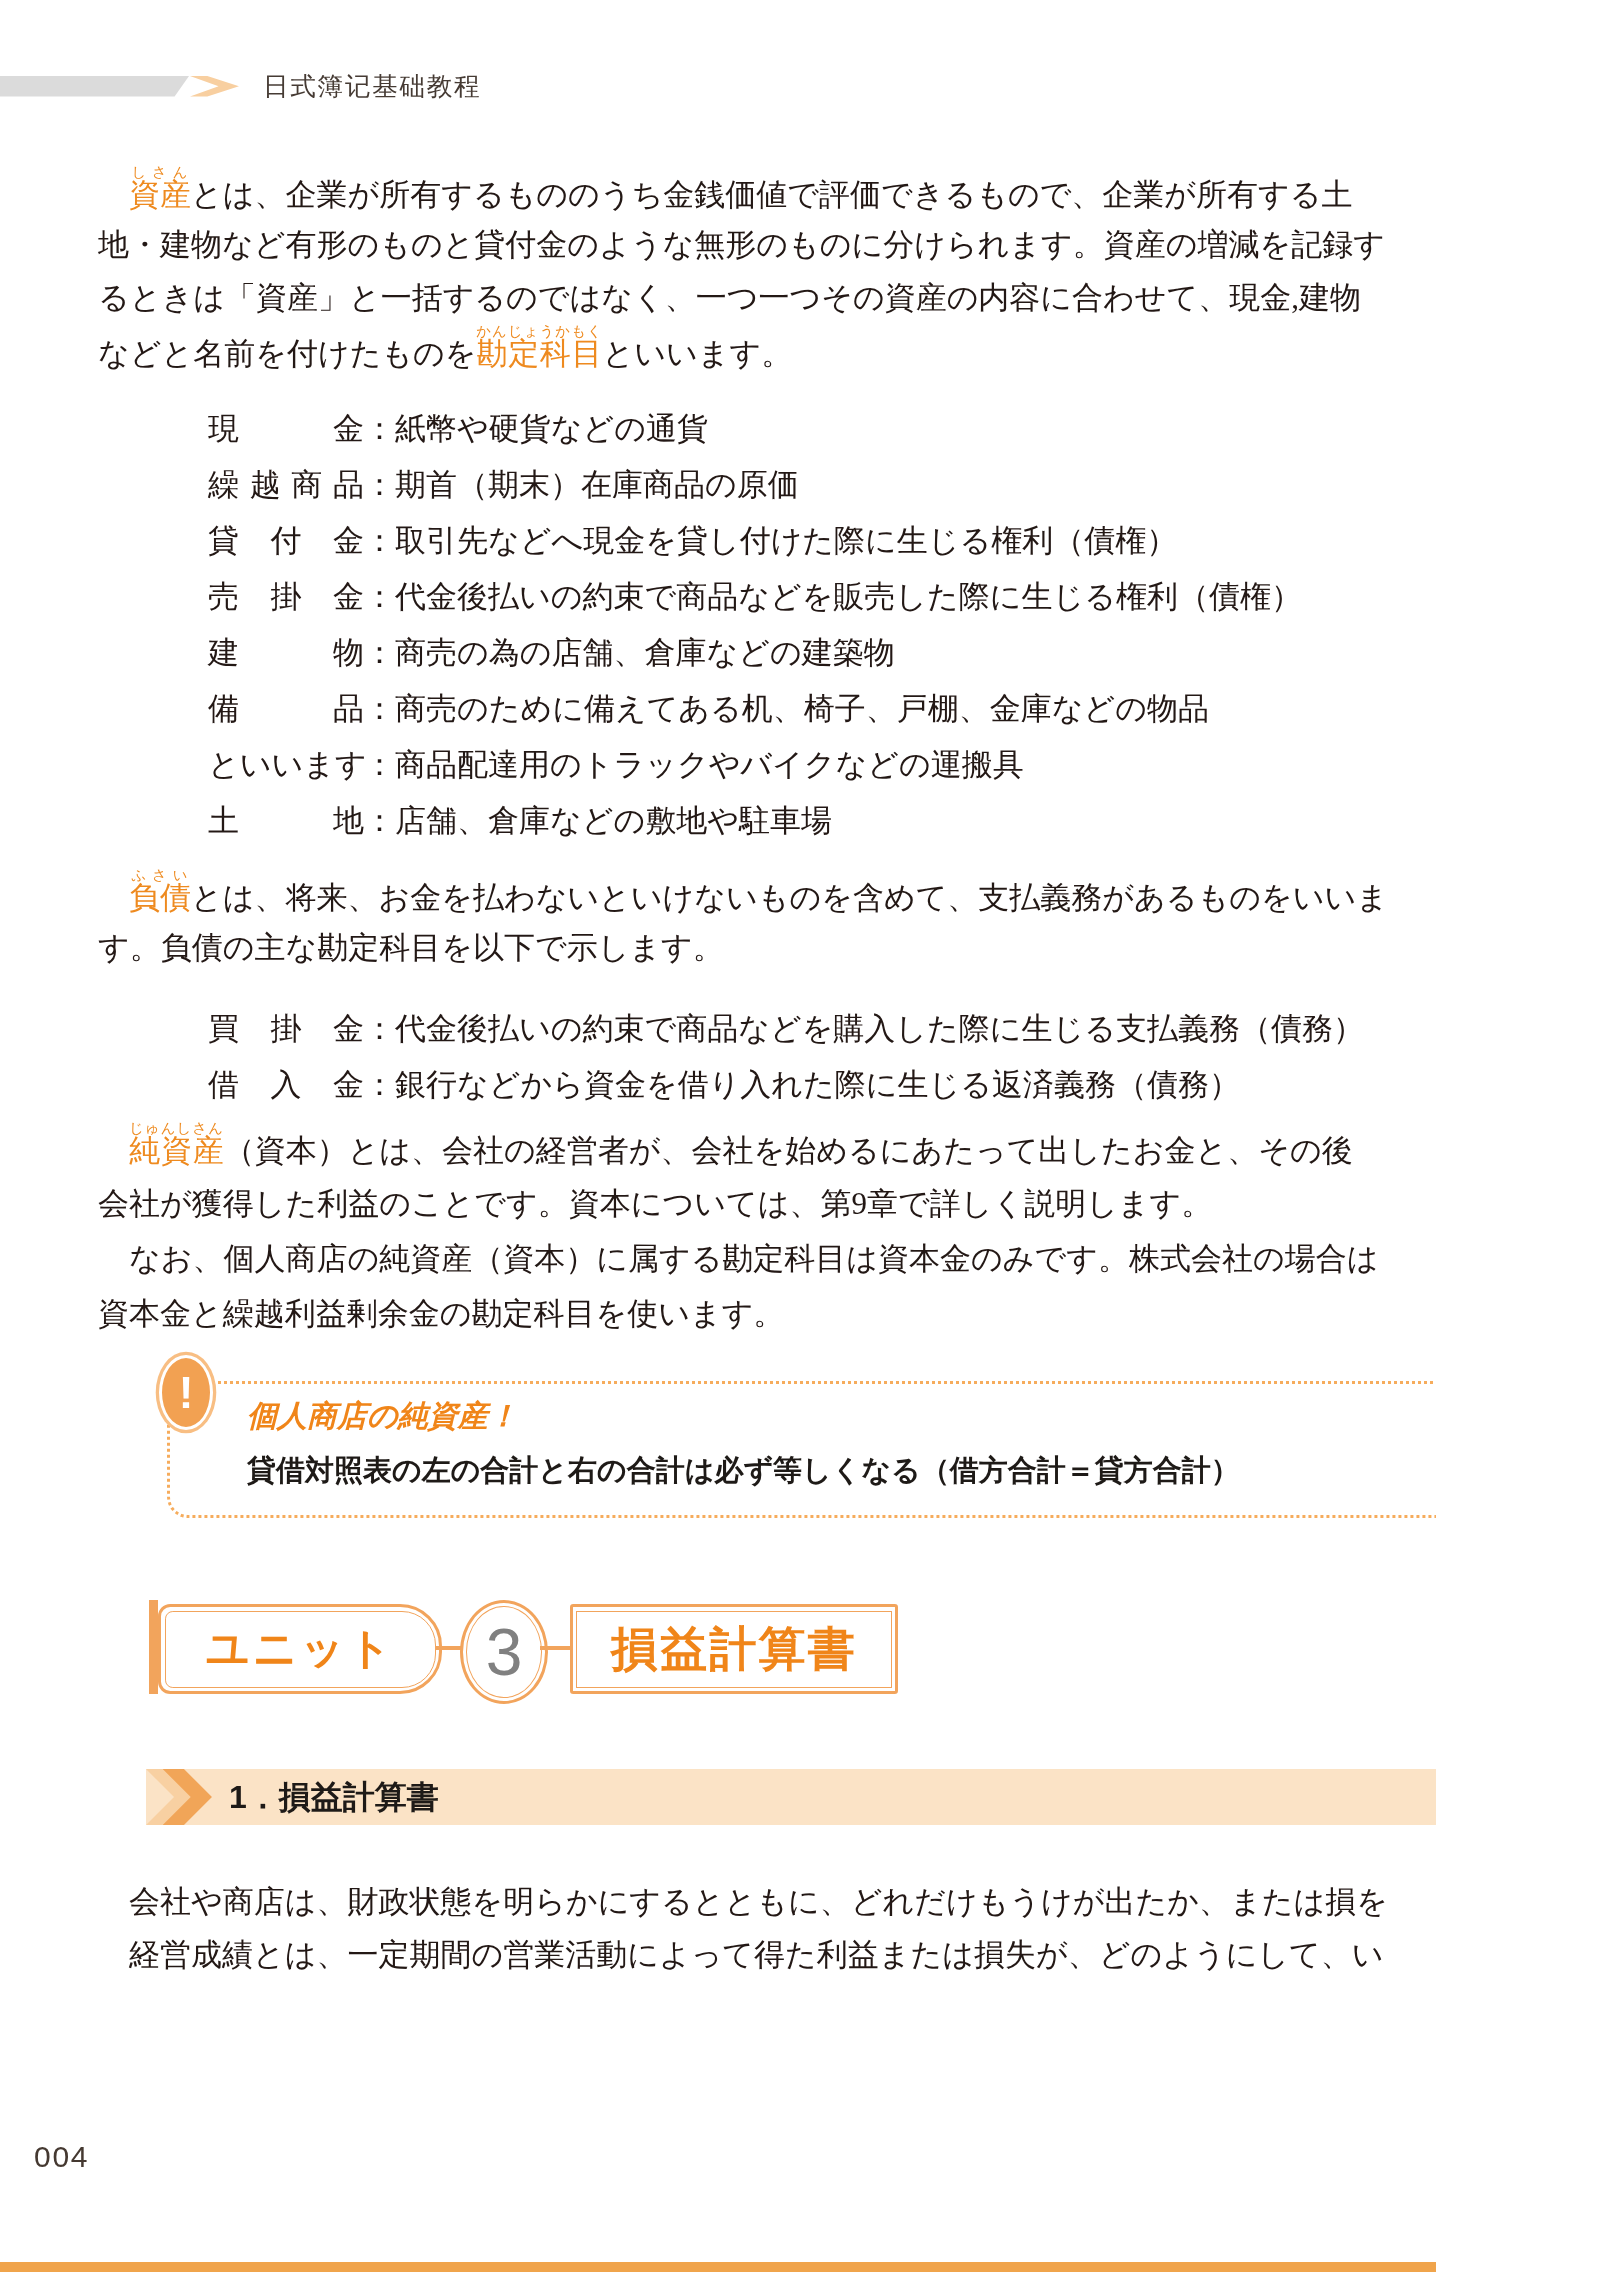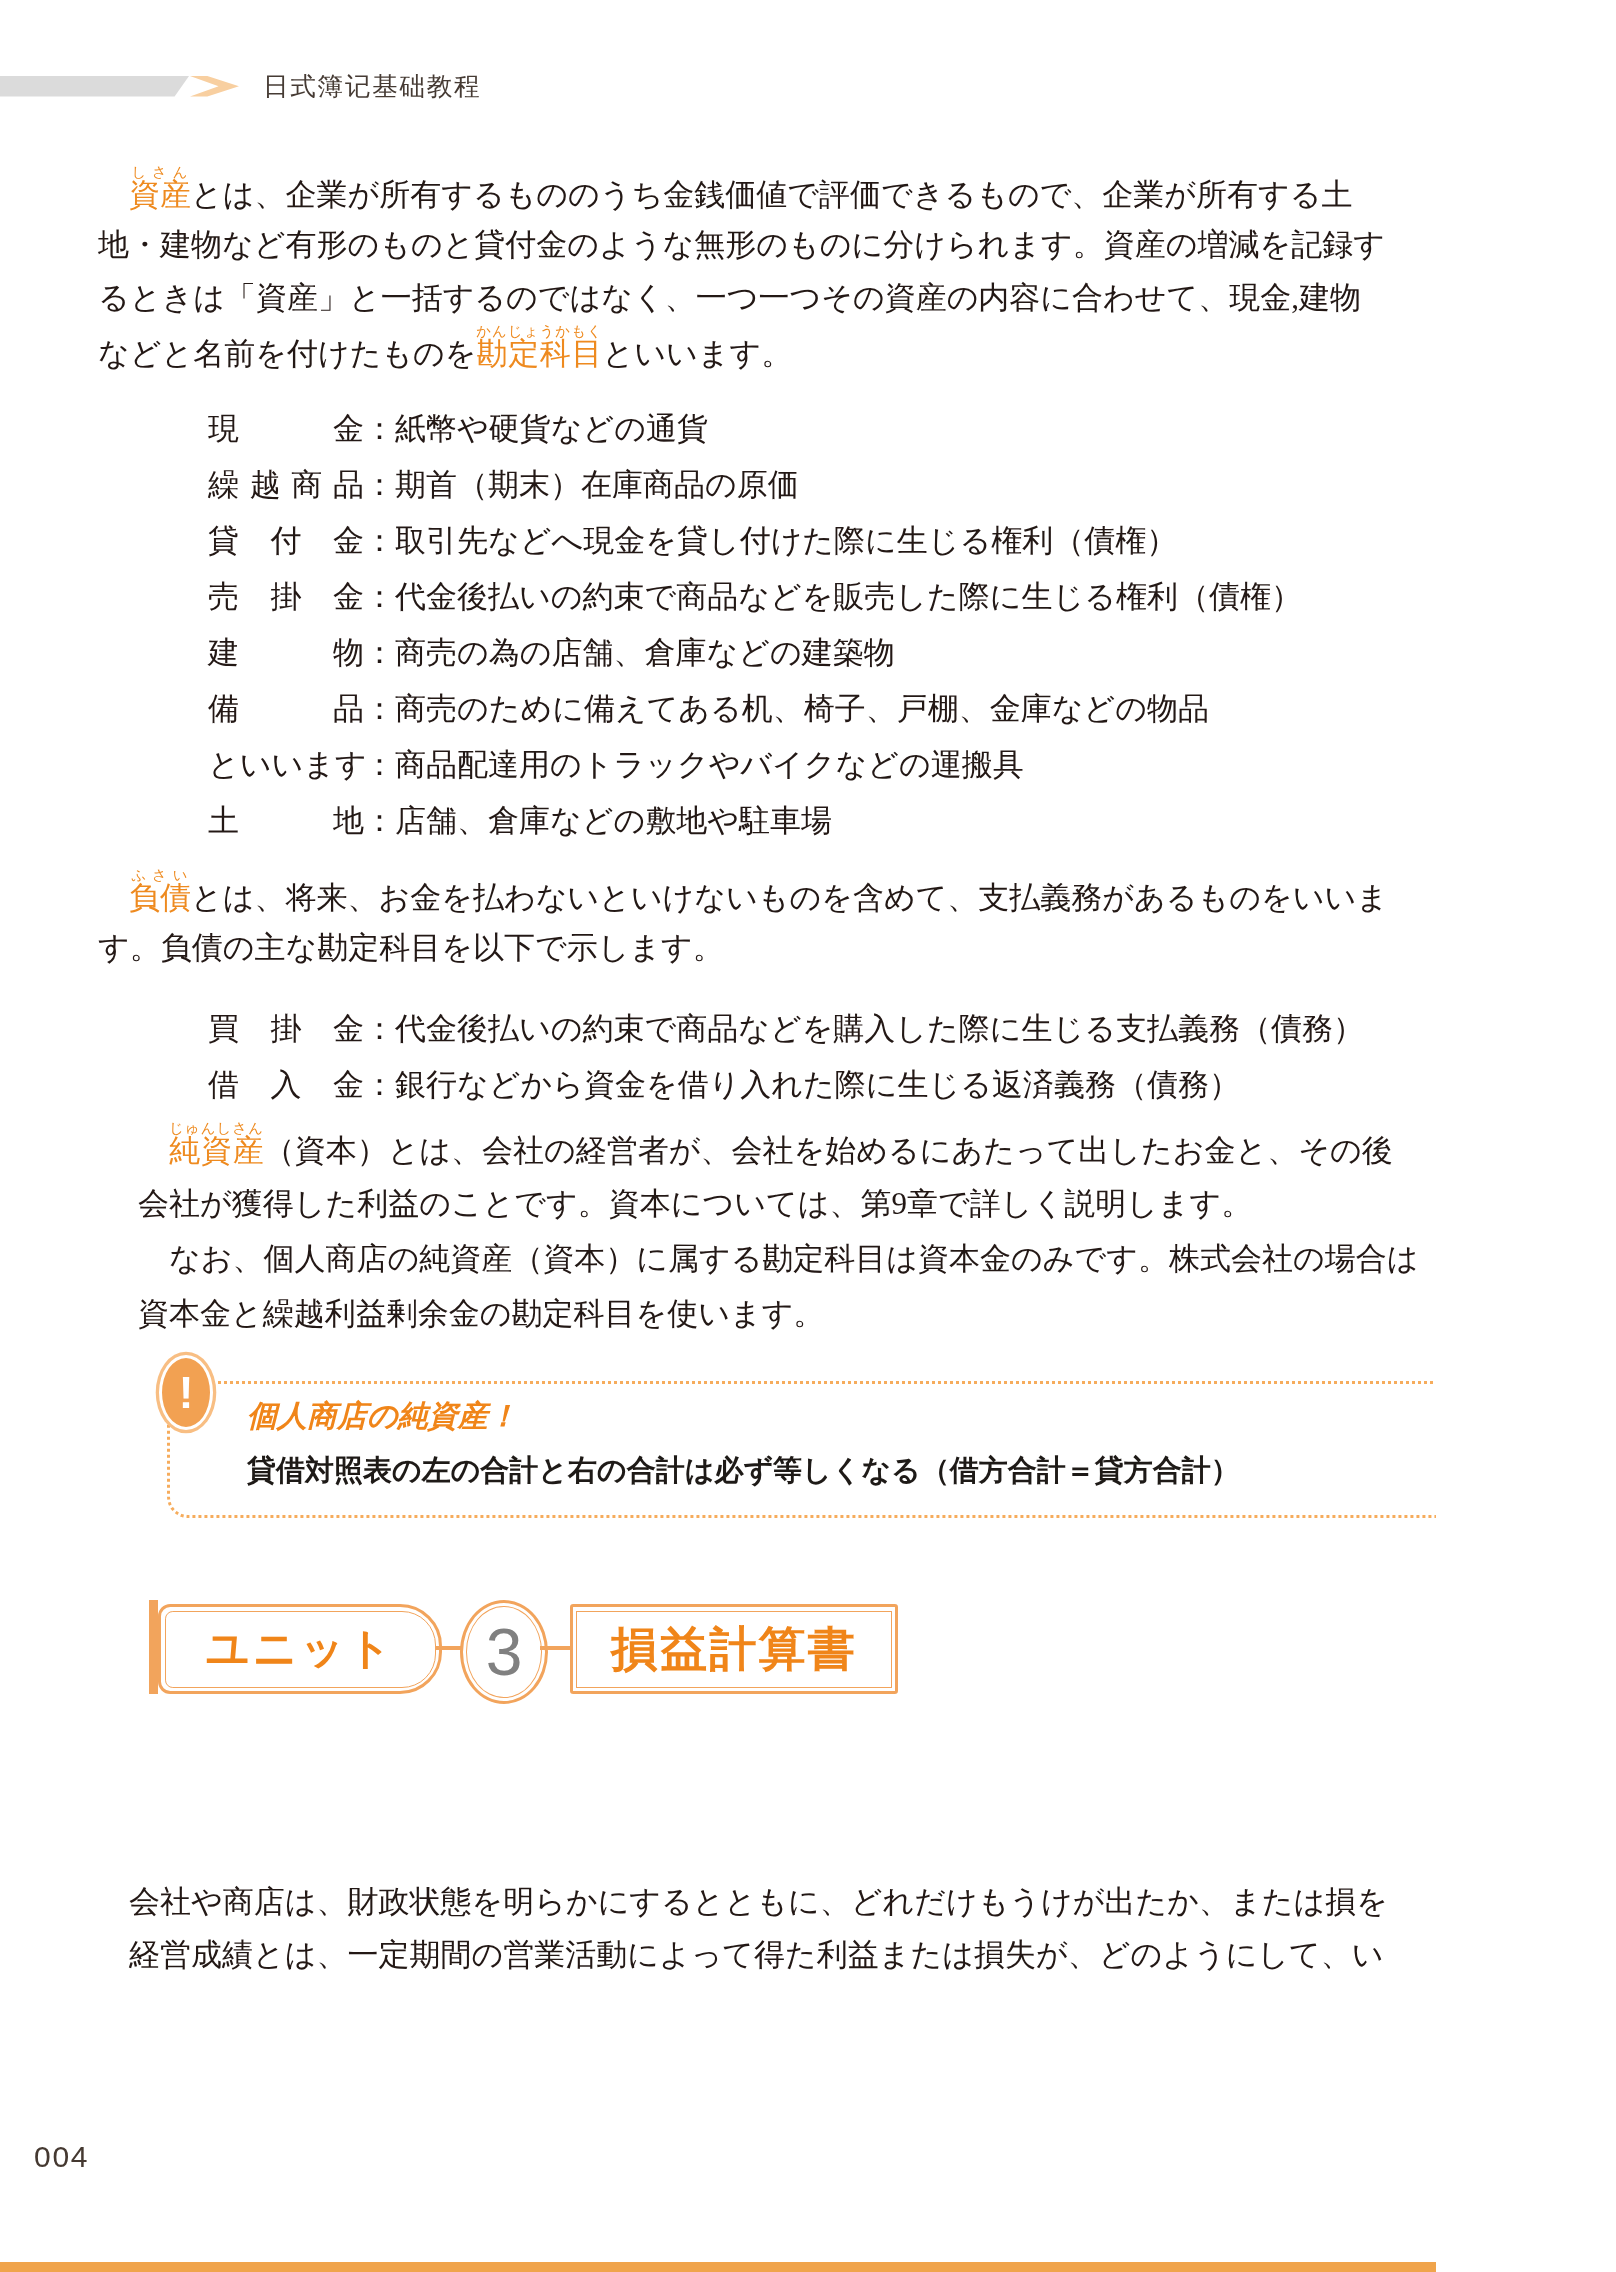--- a/index.html
+++ b/index.html
@@ -12,21 +12,21 @@
   .head-band { position:absolute; left:0; top:76px; width:189px; height:20.6px;
     background:#DBDBDB; clip-path:polygon(0 0,100% 0,calc(100% - 14.4px) 100%,0 100%); }
   .head-chev { position:absolute; left:190px; top:76px; width:51px; height:20.6px;
     background:#F8CFA0; clip-path:polygon(0 0,34% 0,96% 50%,34% 100%,0 100%,56% 50%); }
   .head-title { position:absolute; left:263px; top:72px; height:29px; line-height:29px;
     font-family:"Liberation Sans","DejaVu Sans",sans-serif; font-size:25.6px;
     color:#463B34; letter-spacing:1.7px; }
   
   .para { position:absolute; left:98px; width:1422px; font-size:31px; }
   .para .ln { height:53px; line-height:53px; white-space:nowrap; }
-  .pitch99 .ln { height:55px; line-height:55px;margin-left:40px; }
+  .pitch99 .ln { height:55px; line-height:55px; }
   .ind { padding-left:31px; }
   .accent { color:#EE8A1F; }
   ruby rt { font-size:14.4px; line-height:1; letter-spacing:1.1px; color:#EE8A1F;
     font-family:"Liberation Serif","DejaVu Serif",serif; }
   
   .acclist { position:absolute; left:181px; font-size:31px;margin-left:27px; }
   .acclist .row { height:56px; line-height:56px; white-space:nowrap; }
   .term { display:inline-block; width:156px; text-align:justify; text-align-last:justify; }
   
   .callout { position:absolute; left:167px; top:1381px; width:1290px; height:131px;
@@ -139,20 +139,25 @@
         </div>
     </div>
     <div class="unit-conn" style="left:391px;width:33px;"></div>
     <div class="dbox unit-title-box">
       <div class="inner">
           <span class="unit-title">損益計算書</span>
         </div>
     </div>
   </div>
 
+  <div class="secbar">
+    <div class="chev c1"></div>
+    <div class="chev c2"></div>
+    <div class="sec-title">1．損益計算書</div>
+  </div>
 
   <div class="para" style="top:1875px;">
     <div class="ln ind"><span>会社や商店は、財政状態を明らかにするとともに、どれだけもうけが出たか、または損を</span></div>
     <div class="ln ind"><span>経営成績とは、一定期間の営業活動によって得た利益または損失が、どのようにして、い</span></div>
   </div>
 
   <div class="pagenum">004</div>
   <div class="bottom-bar"></div>
 
 </div>

